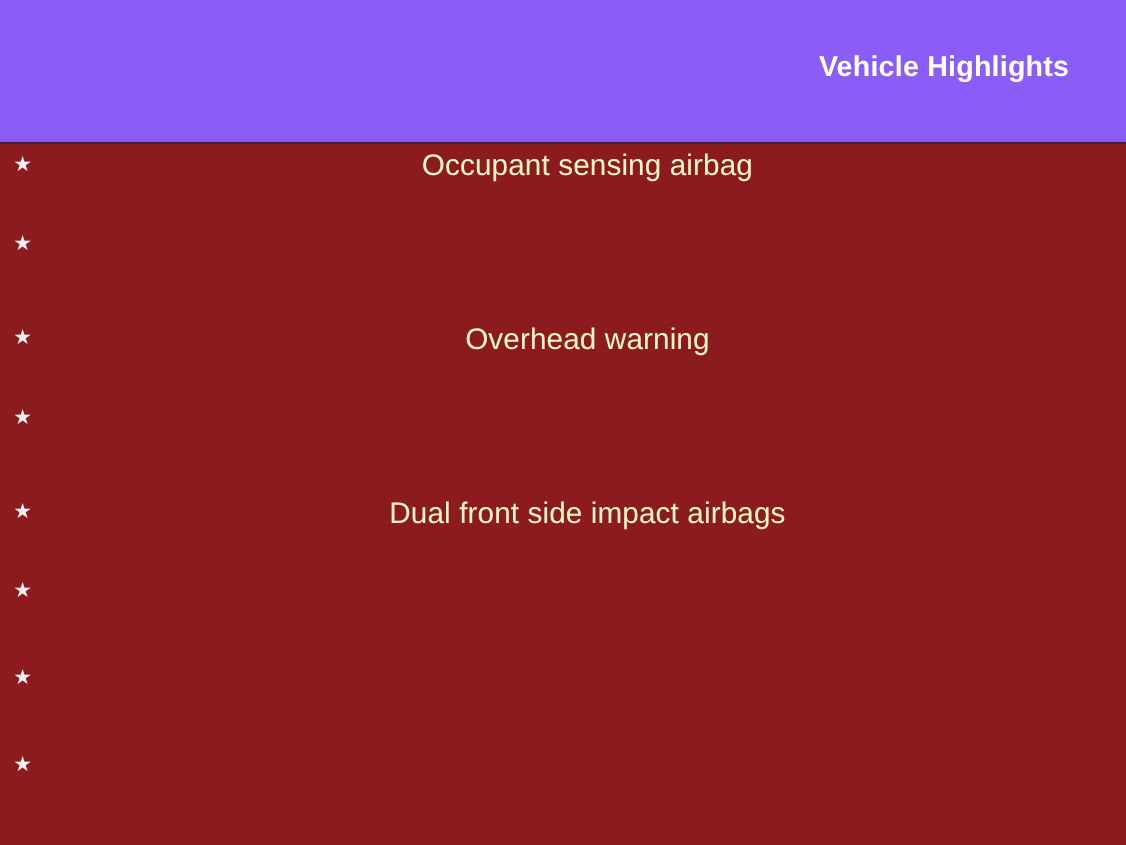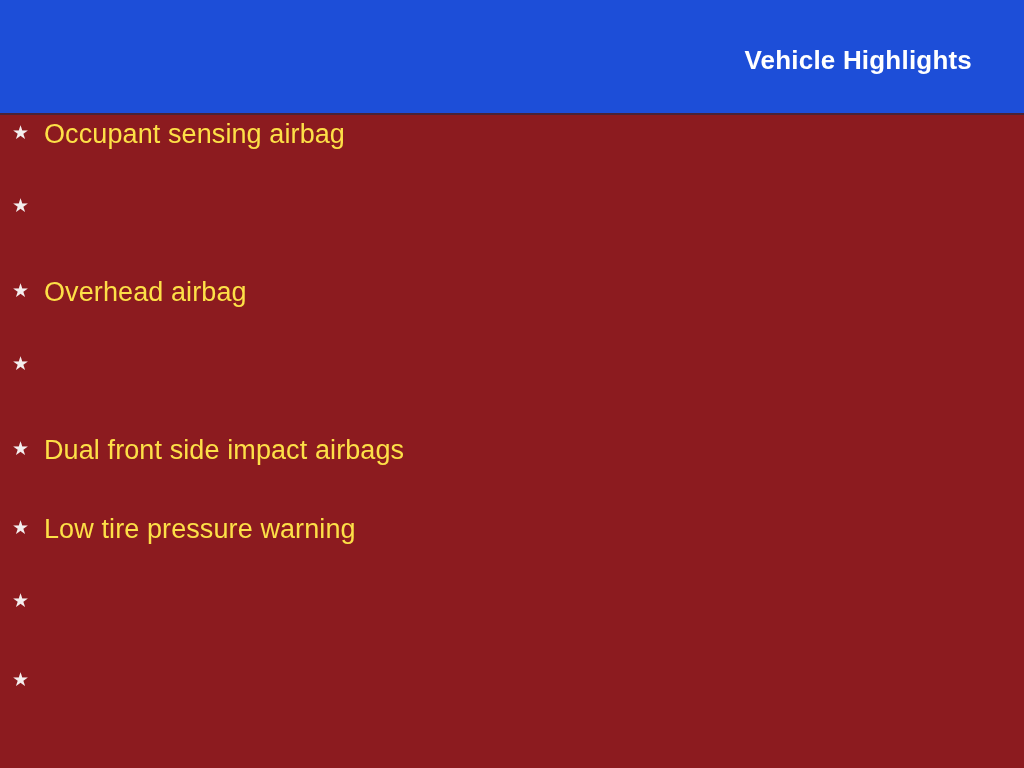--- a/index.html
+++ b/index.html
@@ -22,22 +22,22 @@
     height: 768px;
     background: #8C1B1F;
     display: flex;
     flex-direction: column;
   }
 
   
   .header {
     position: relative;
     width: 100%;
-    height: 115px;
-    background: #1d4ed8;
+    height: 131px;
+    background: #8b5cf6;
     flex: 0 0 auto;
   }
 
   .header-title {
     position: absolute;
     right: 52px;
     top: 47px;
     font-size: 26px;
     font-weight: bold;
     color: #FFFFFF;
@@ -87,24 +87,25 @@
     color: #F4EEEE;
     text-align: left;
     position: relative;
     top: -4px;
   }
 
   .item-label {
     flex: 1 1 auto;
     font-size: 27px;
     font-weight: normal;
-    color: #fde047;
+    color: #fef9c3;
     line-height: 1;
     letter-spacing: 0.1px;
     white-space: nowrap;
+    text-align: center;
   }
 </style>
 </head>
 <body>
 
 <div class="slide">
 
   <div class="header">
     <div class="header-title">Vehicle Highlights</div>
     <div class="header-divider"></div>
@@ -117,35 +118,34 @@
         <span class="bullet-star">★</span>
         <span class="item-label">Occupant sensing airbag</span>
       </li>
 
       <li class="highlight-item">
         <span class="bullet-star">★</span>
       </li>
 
       <li class="highlight-item">
         <span class="bullet-star">★</span>
-        <span class="item-label">Overhead airbag</span>
+        <span class="item-label">Overhead warning</span>
       </li>
 
       <li class="highlight-item">
         <span class="bullet-star">★</span>
       </li>
 
       <li class="highlight-item">
         <span class="bullet-star">★</span>
         <span class="item-label">Dual front side impact airbags</span>
       </li>
 
       <li class="highlight-item">
         <span class="bullet-star">★</span>
-        <span class="item-label">Low tire pressure warning</span>
       </li>
 
       <li class="highlight-item">
         <span class="bullet-star">★</span>
       </li>
 
       <li class="highlight-item">
         <span class="bullet-star">★</span>
       </li>
 

